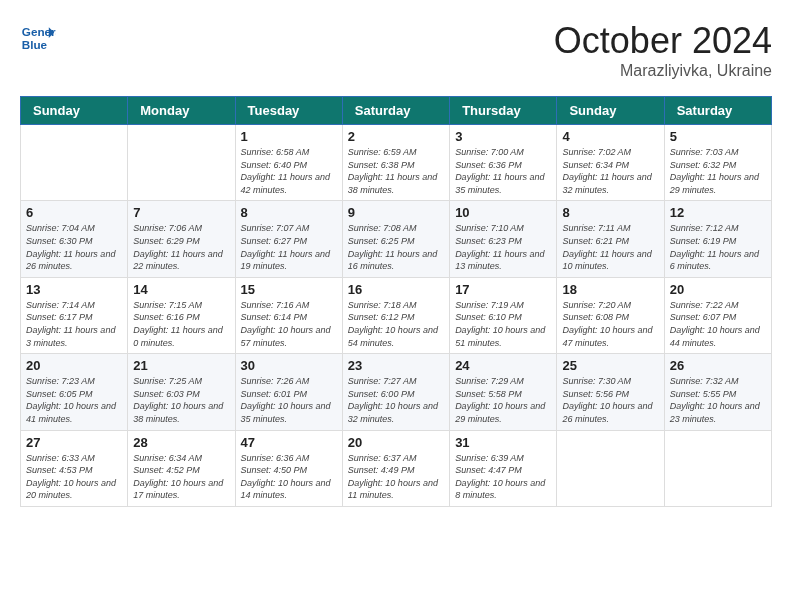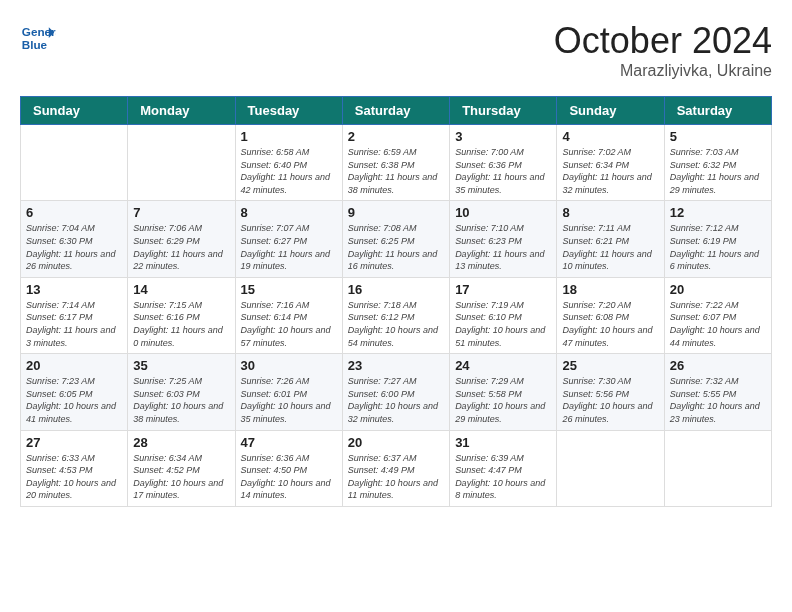--- a/index.html
+++ b/index.html
@@ -194,21 +194,21 @@
           <span class="day-number">20</span>
           <div class="day-content">Sunrise: 7:22 AM<br>Sunset: 6:07 PM<br>Daylight: 10 hours and 44 minutes.</div>
         </td>
       </tr>
       <tr>
         <td>
           <span class="day-number">20</span>
           <div class="day-content">Sunrise: 7:23 AM<br>Sunset: 6:05 PM<br>Daylight: 10 hours and 41 minutes.</div>
         </td>
         <td>
-          <span class="day-number">35</span>
+          <span class="day-number">21</span>
           <div class="day-content">Sunrise: 7:25 AM<br>Sunset: 6:03 PM<br>Daylight: 10 hours and 38 minutes.</div>
         </td>
         <td>
           <span class="day-number">30</span>
           <div class="day-content">Sunrise: 7:26 AM<br>Sunset: 6:01 PM<br>Daylight: 10 hours and 35 minutes.</div>
         </td>
         <td>
           <span class="day-number">23</span>
           <div class="day-content">Sunrise: 7:27 AM<br>Sunset: 6:00 PM<br>Daylight: 10 hours and 32 minutes.</div>
         </td>

